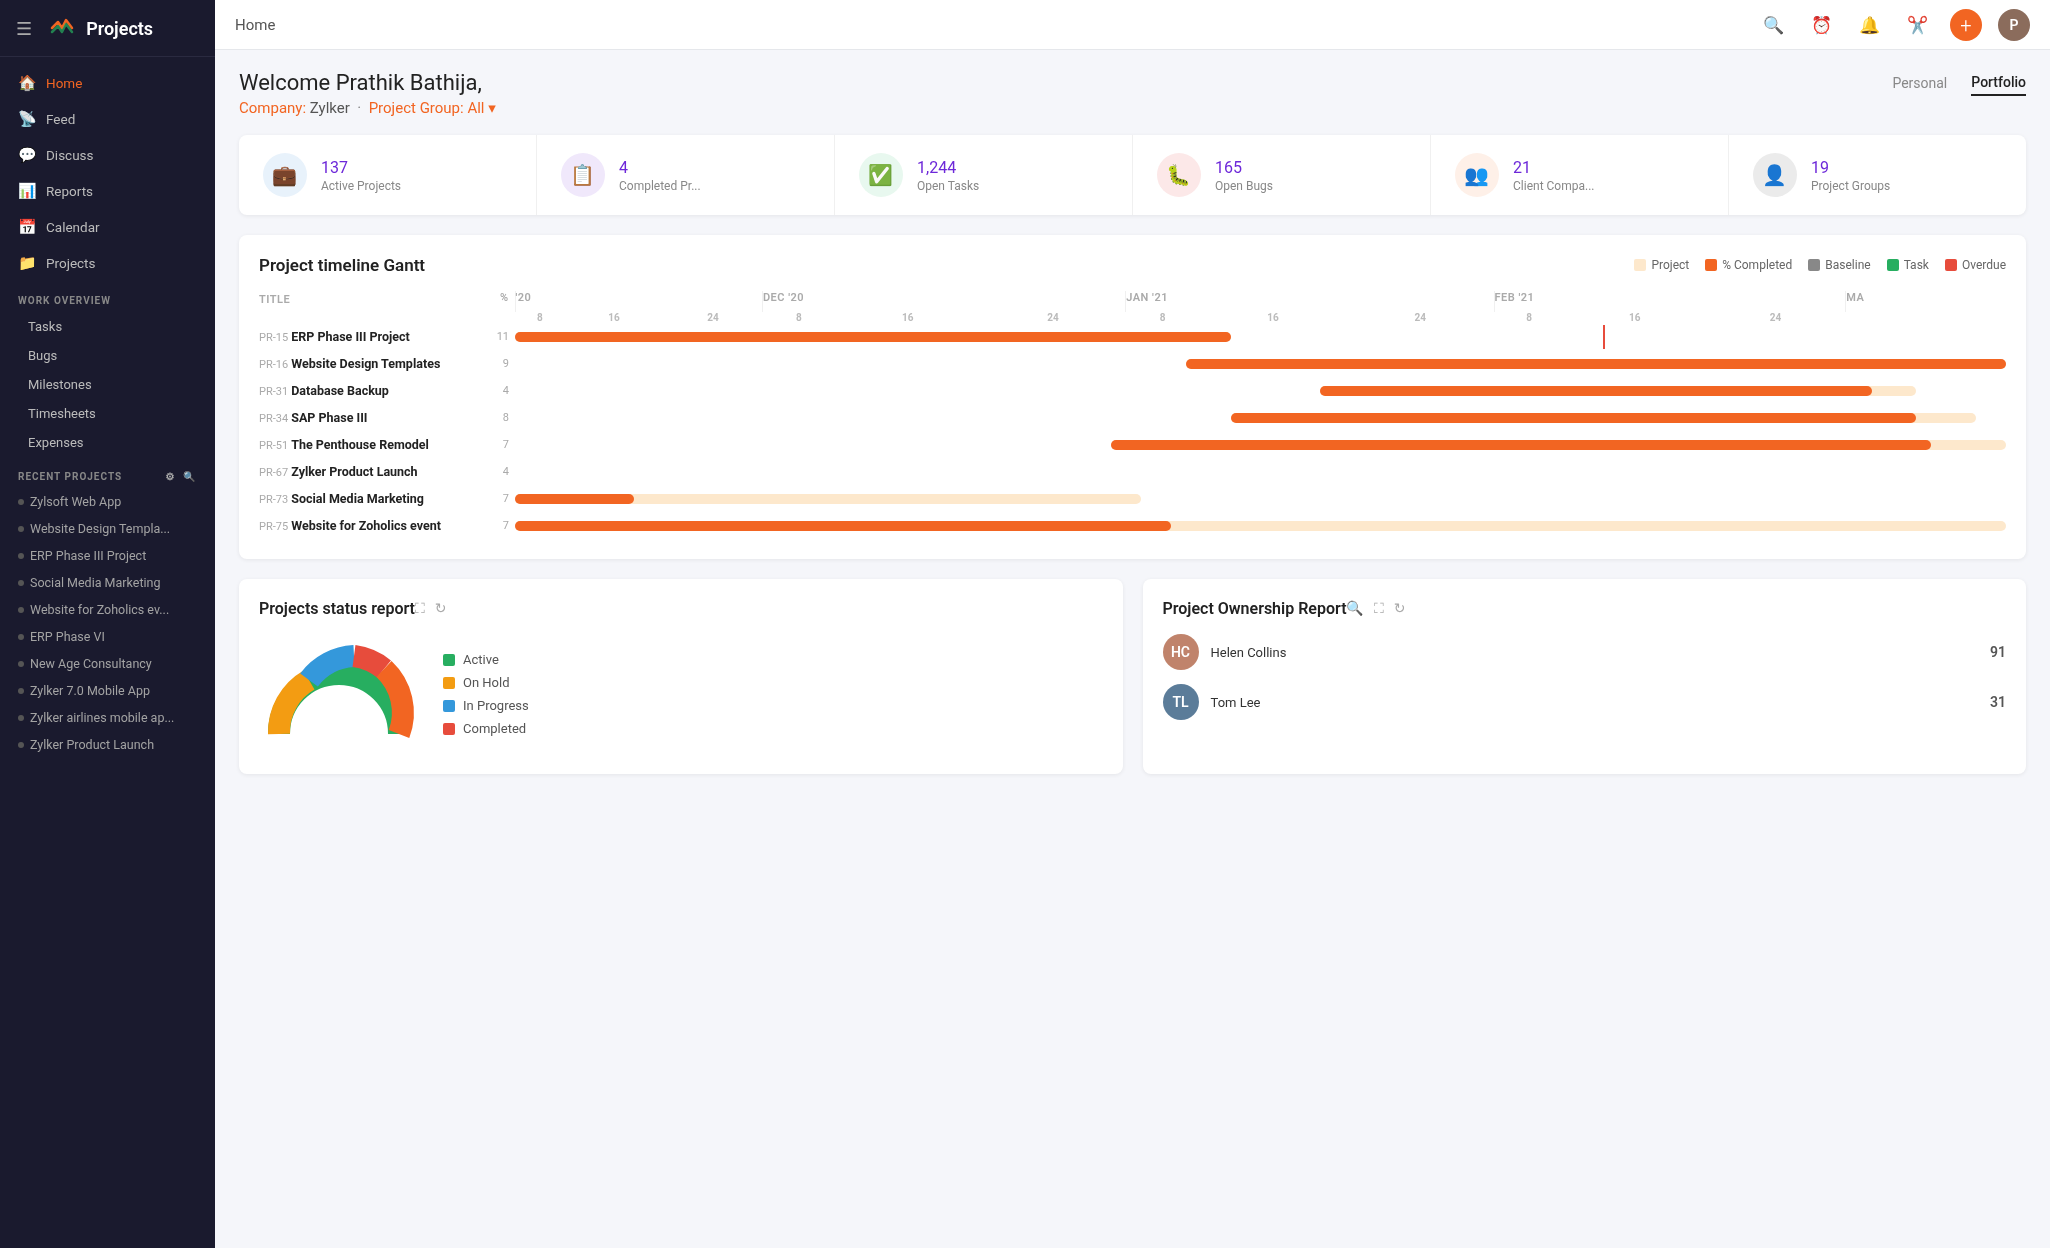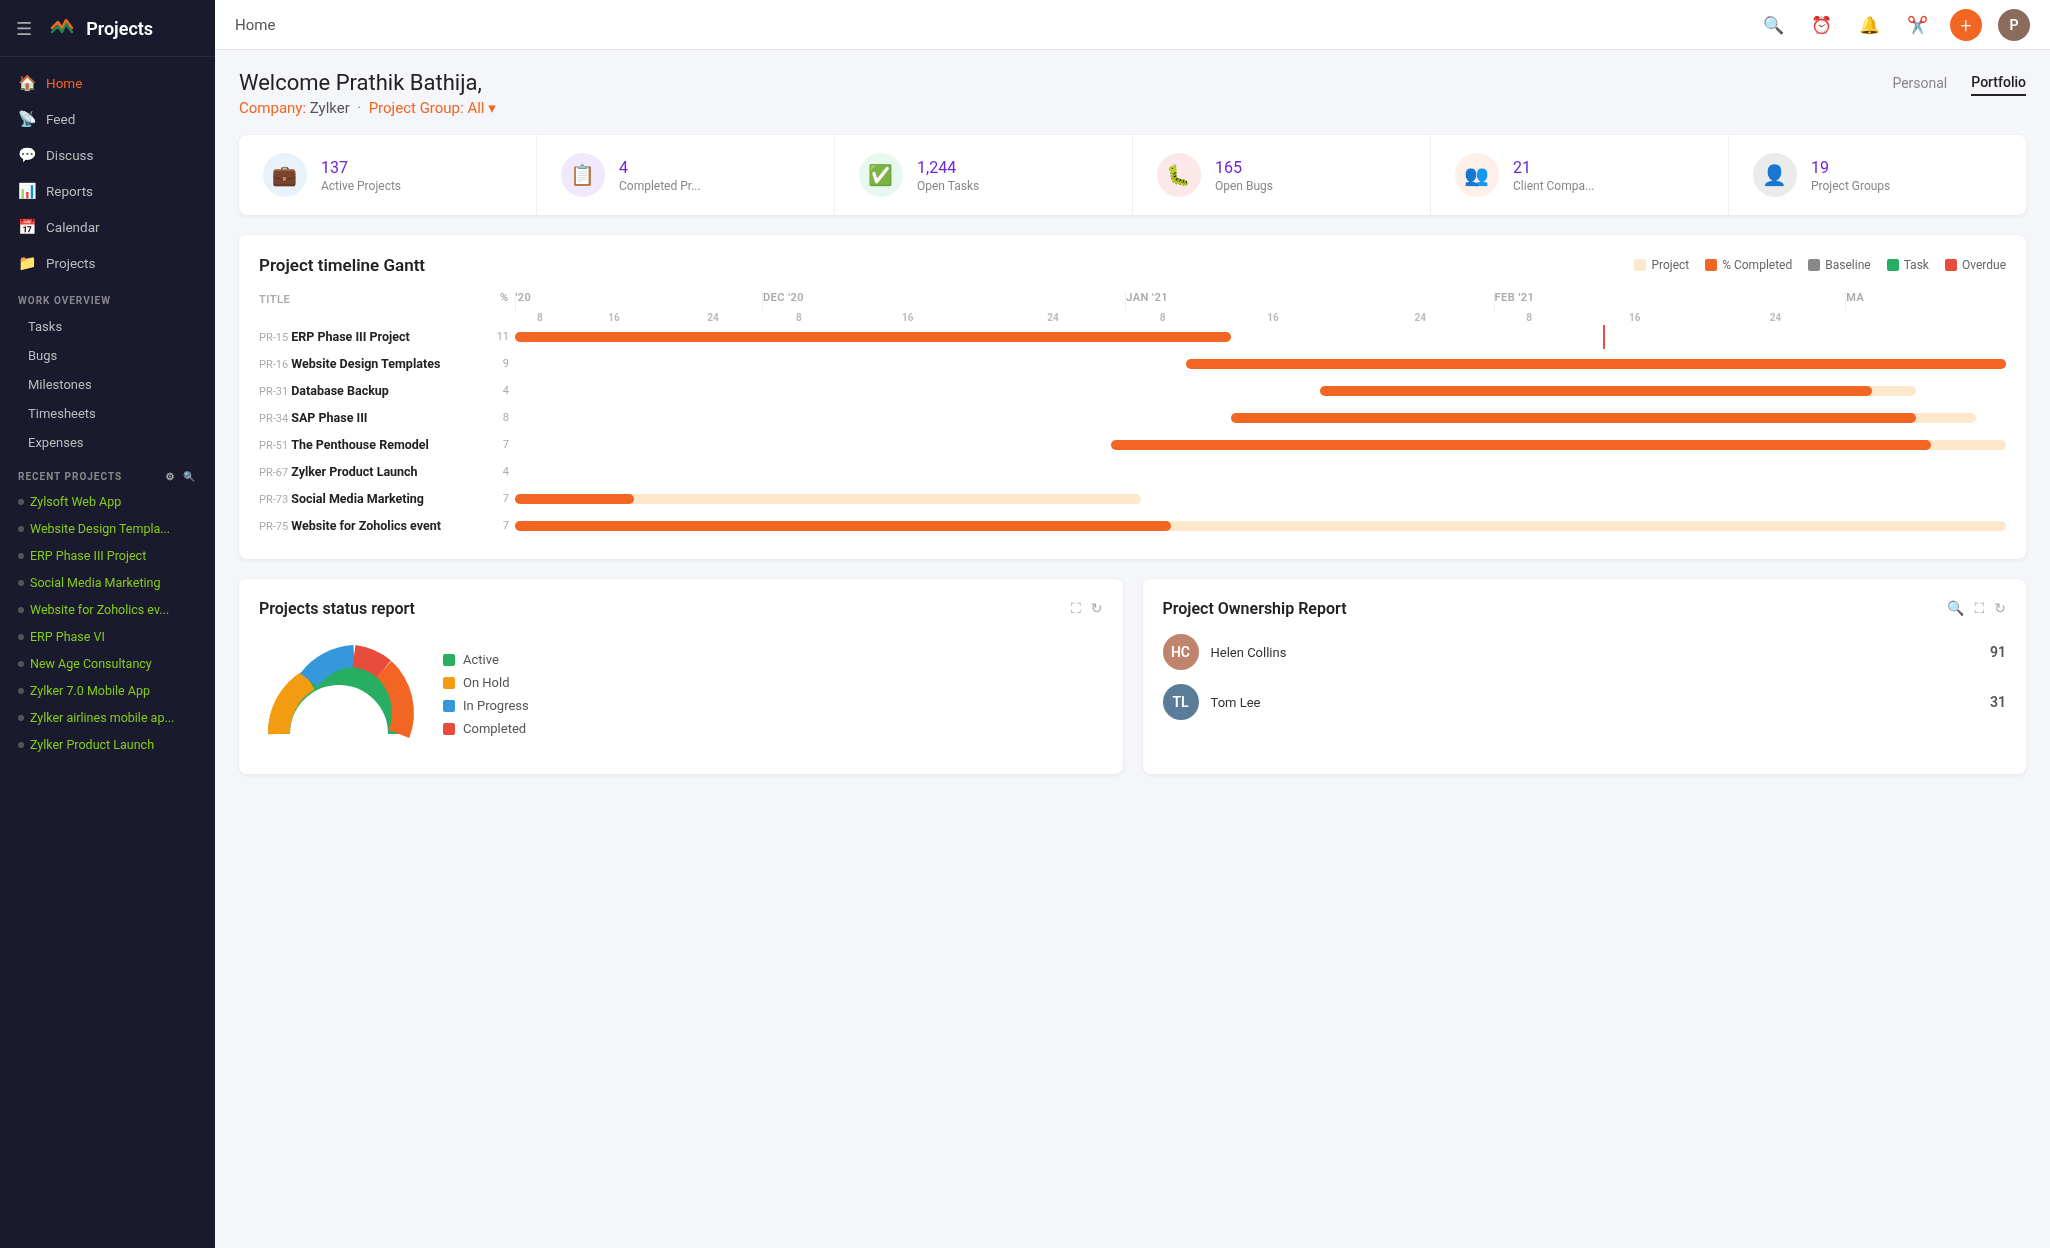--- a/index.html
+++ b/index.html
@@ -71,21 +71,21 @@
       cursor: pointer;
       display: block;
     }
 
     .recent-projects-list {
       padding: 0;
     }
     .recent-projects-list .recent-item {
       padding: 6px 18px 6px 18px;
       font-size: 12.5px;
-      color: #84cc16;
+      color: #a3a3a3;
       cursor: pointer;
       white-space: nowrap;
       overflow: hidden;
       text-overflow: ellipsis;
       display: flex;
       align-items: center;
       gap: 6px;
     }
     .recent-item-dot { width: 6px; height: 6px; border-radius: 50%; background: #555; flex-shrink: 0; }
 
@@ -273,21 +273,20 @@
     .panel {
       background: #fff;
       border-radius: 8px;
       padding: 20px;
       box-shadow: 0 1px 4px rgba(0,0,0,0.07);
       flex: 1;
     }
     .panel-header {
       display: flex;
       align-items: center;
-      justify-content: space-between;
       margin-bottom: 16px;
     }
     .panel-title { font-size: 16px; font-weight: 600; color: #222; }
     .panel-actions { display: flex; gap: 10px; color: #aaa; font-size: 14px; }
 
     .donut-container {
       display: flex;
       align-items: center;
       gap: 24px;
     }

